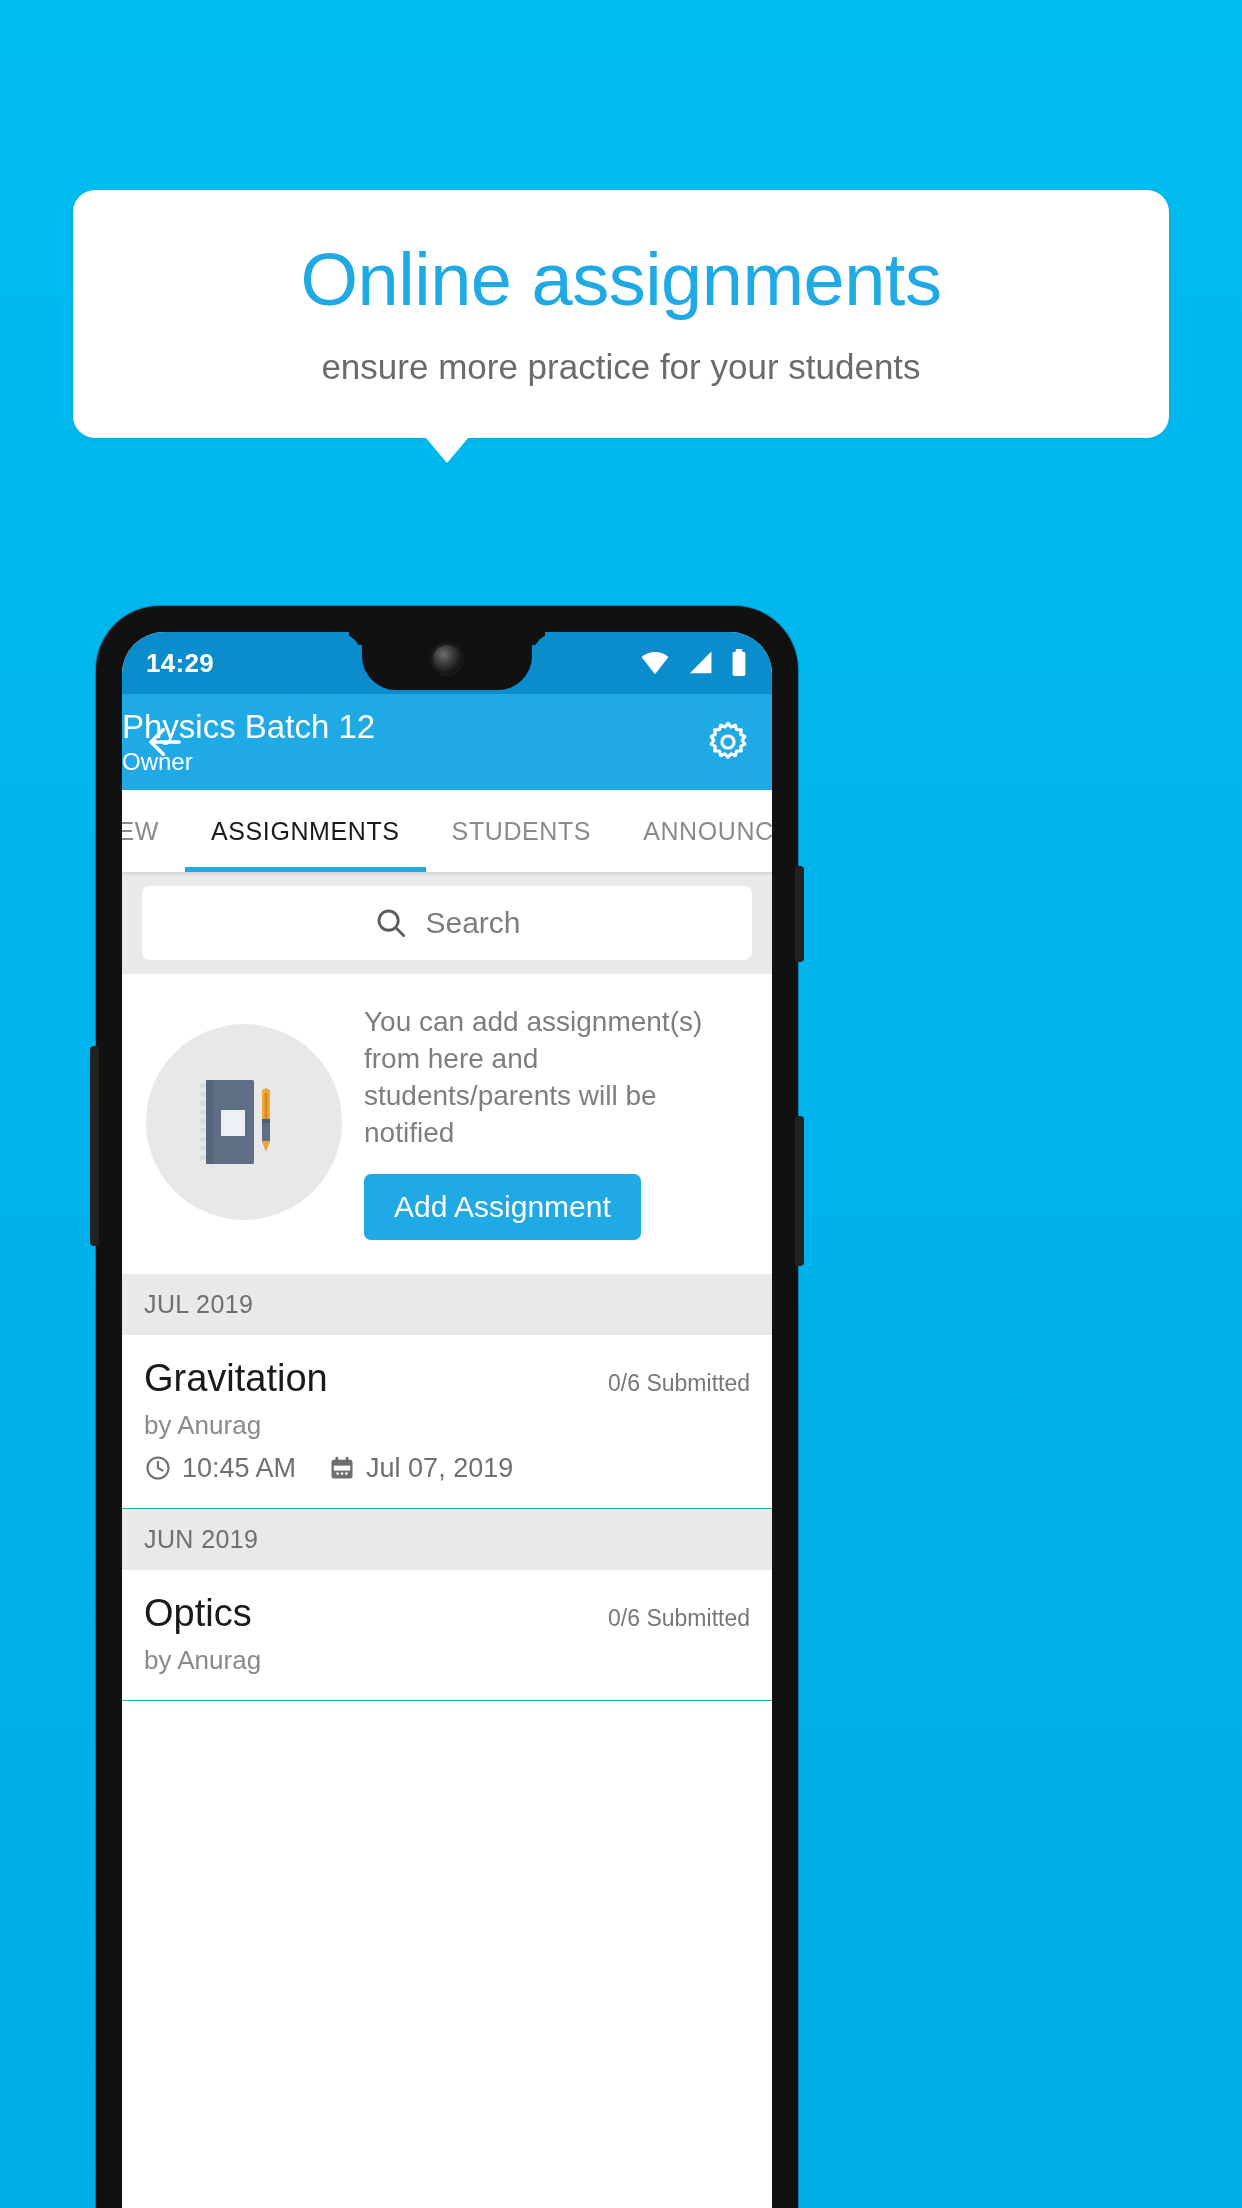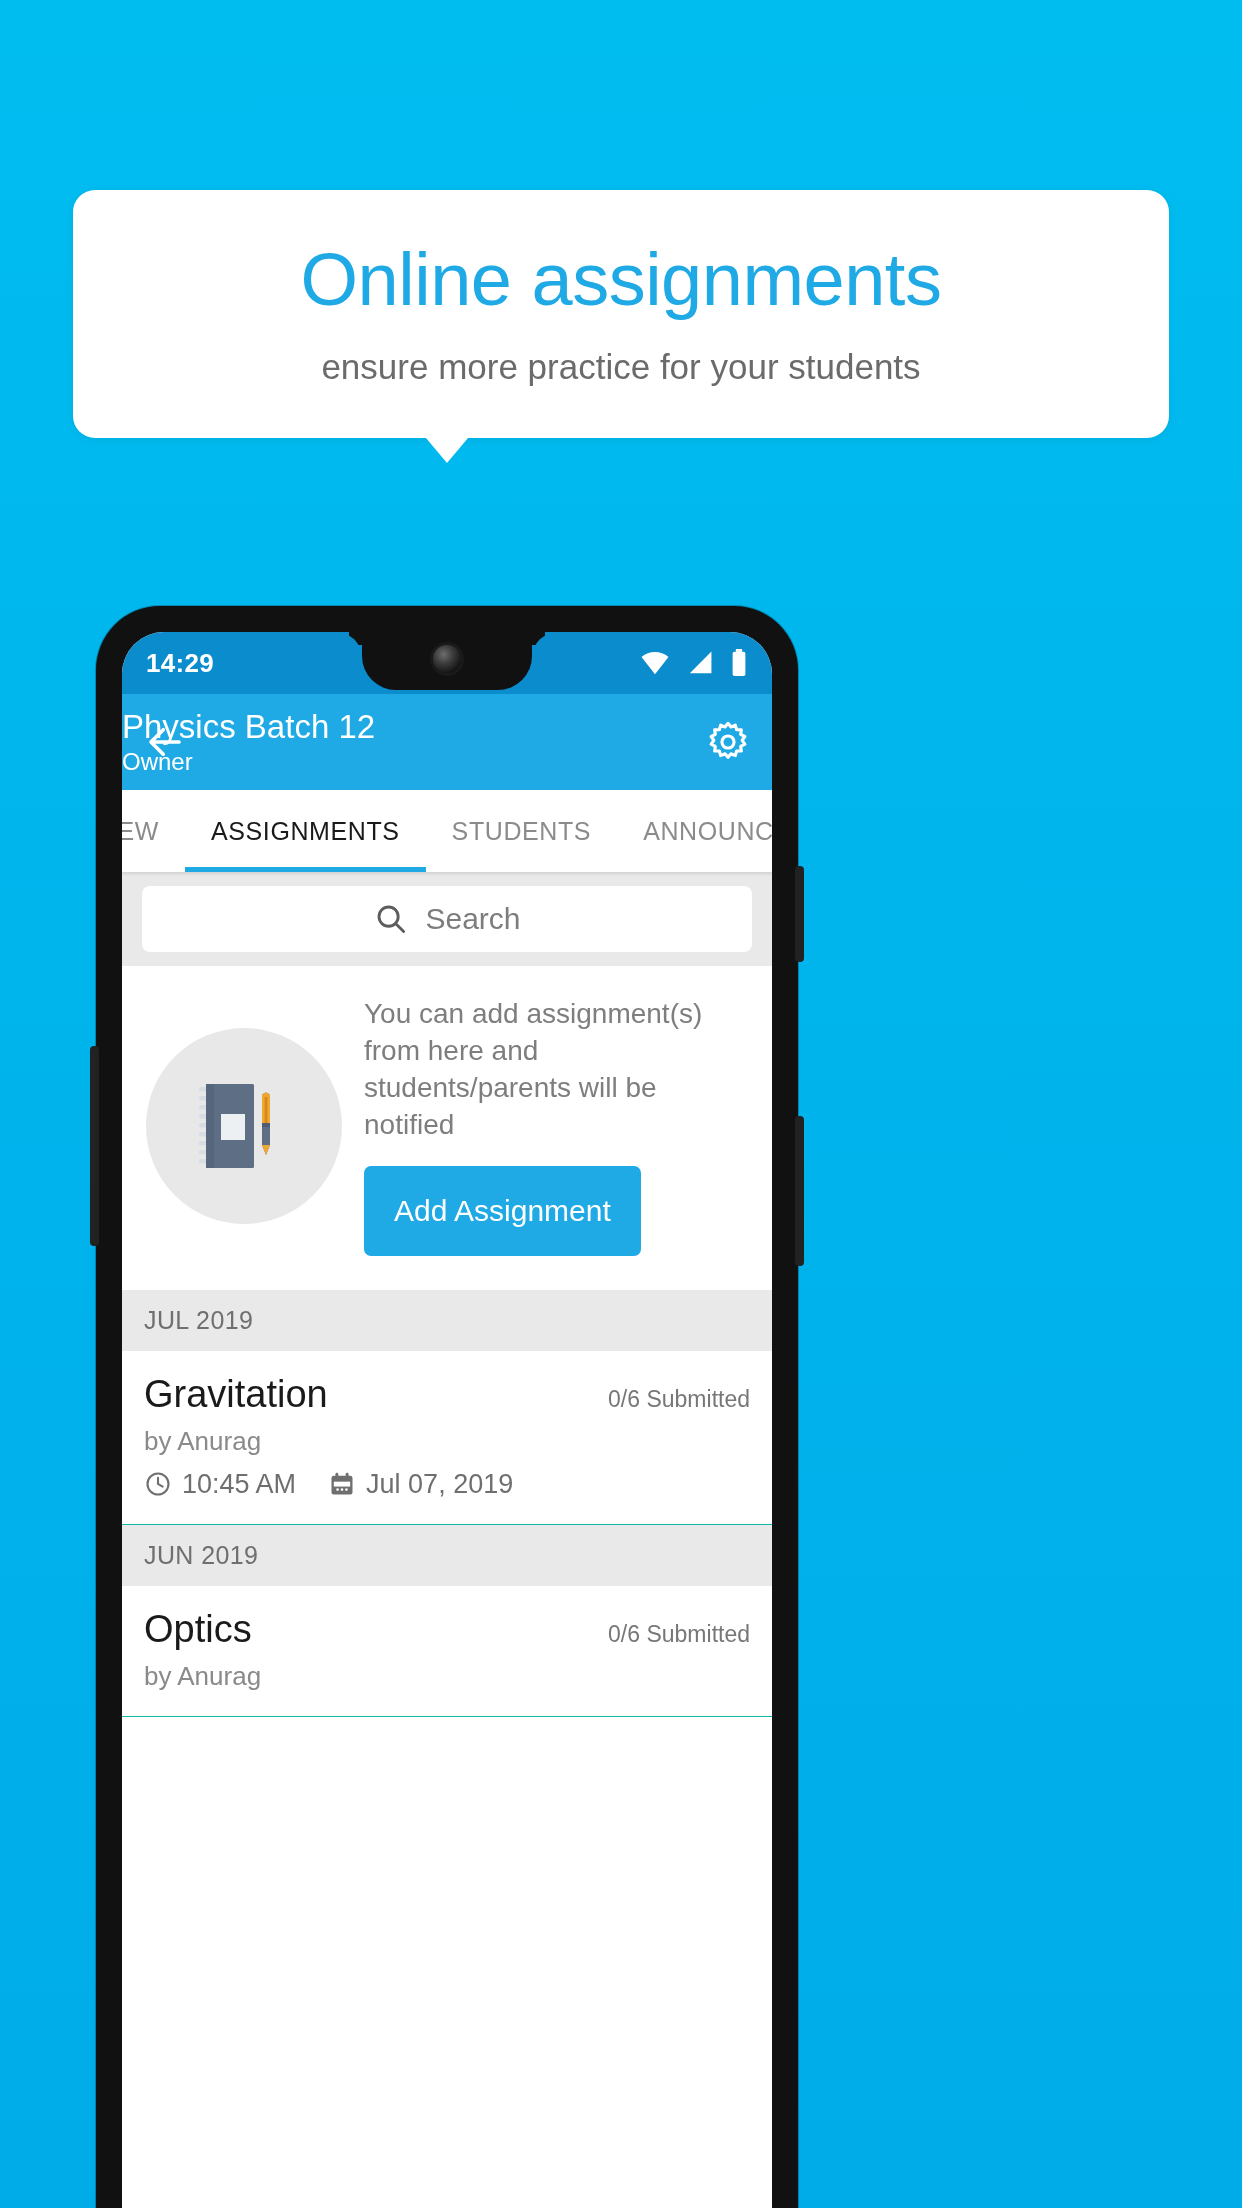--- a/index.html
+++ b/index.html
@@ -167,21 +167,21 @@
     left:0; right:0; bottom:0; height:5px;
     background:#1fa9e5;
   }
 
   
   #search-wrap {
     background:#e9e9e9;
     padding:14px 20px 14px 20px;
   }
   #search-box {
-    height:66px; background:#ffffff;
+    height:74px; background:#ffffff;
     border-radius:8px;
     display:flex; align-items:center; justify-content:center;
     gap:16px;
   }
   #search-placeholder { font-size:30px; color:#7d7d7d; }
 
   
   #empty-card {
     background:#ffffff;
     display:flex; align-items:center;
@@ -199,21 +199,21 @@
     font-size:28px; line-height:1.32; color:#7e7e7e;
   }
   #add-assignment-btn {
     margin-top:22px;
     display:inline-flex; align-items:center; justify-content:center;
     background:#1fa9e5;
     color:#ffffff;
     font-size:30px;
     border:none;
     border-radius:7px;
-    padding:28px 30px;
+    padding:16px 30px;
     font-family:"Liberation Sans", sans-serif;
     cursor:pointer;
   }
 
   
   .month-header {
     background:#e9e9e9;
     padding:16px 22px;
     font-size:25px;
     color:#6f6f6f;

